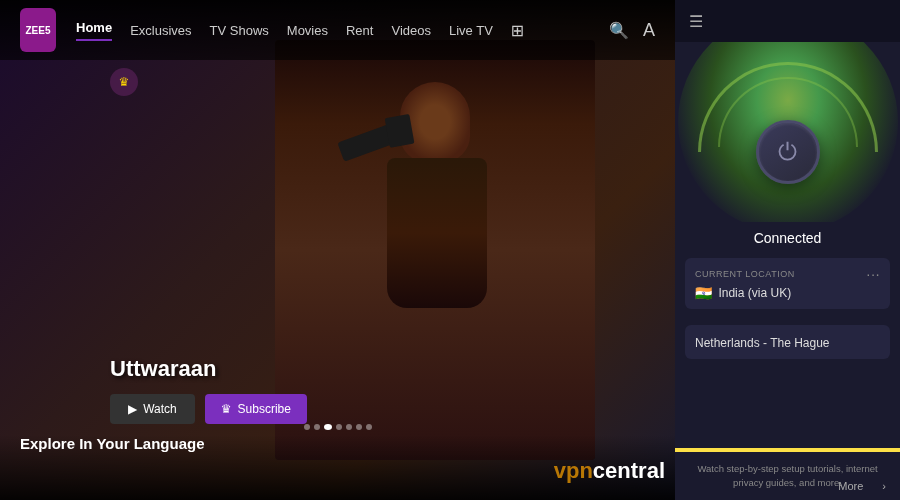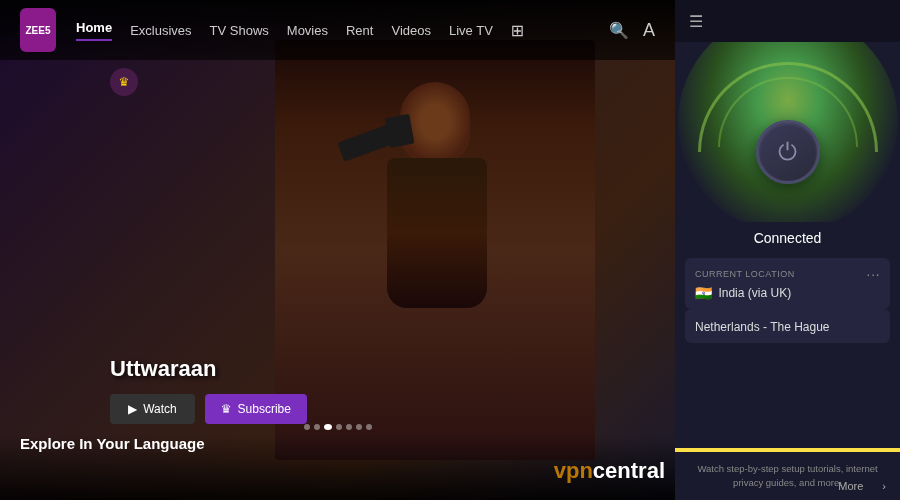--- a/index.html
+++ b/index.html
@@ -381,21 +381,21 @@
       margin-top: 8px;
       margin-bottom: 12px;
       font-weight: 500;
     }
 
     
     .location-cards {
       padding: 0 10px;
       display: flex;
       flex-direction: column;
-      gap: 0;
+      gap: 16px;
     }
 
     .location-card {
       background: #252540;
       border-radius: 6px;
       padding: 8px 10px;
       cursor: pointer;
     }
 
     .location-card-header {

